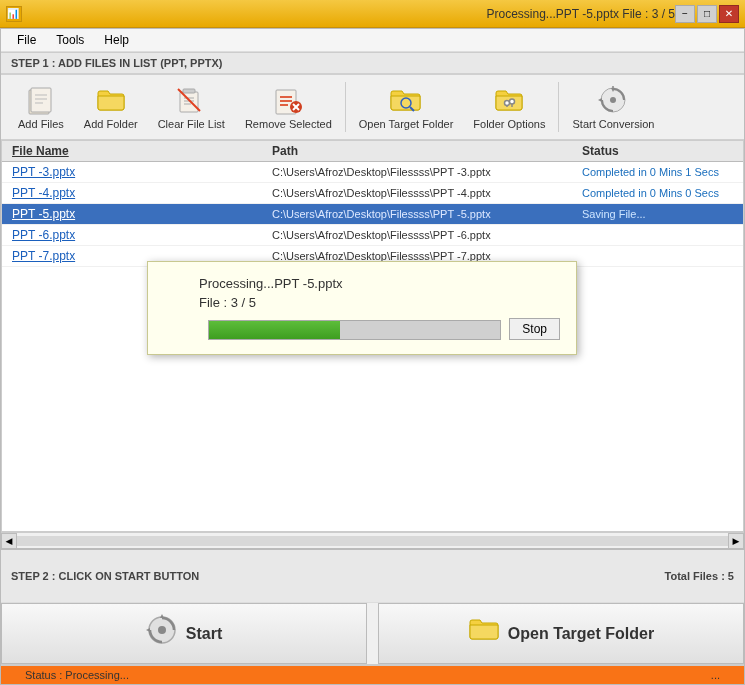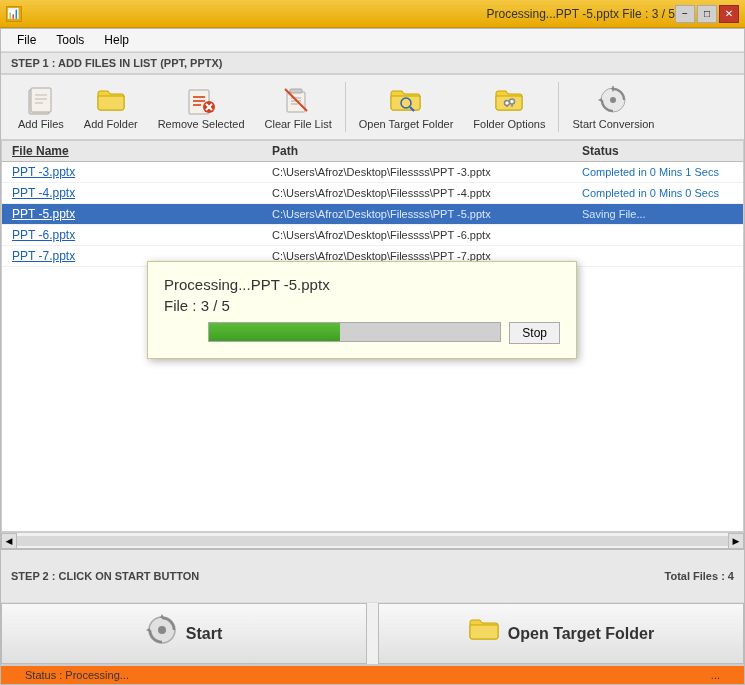--- a/index.html
+++ b/index.html
@@ -120,22 +120,22 @@
       position: absolute;
       top: 120px;
       left: 145px;
       width: 430px;
       background: #ffffee;
       border: 1px solid #c8c890;
       box-shadow: 2px 2px 8px rgba(0,0,0,0.3);
       padding: 14px 16px;
       z-index: 10;
     }
-    .progress-text { font-size: 15px; color: #333; margin-bottom: 4px; }
-    .progress-bar-container { display: flex; align-items: flex-start; gap: 8px; margin-top: 8px; padding-left: 44px; }
+    .progress-text { font-size: 13px; color: #333; margin-bottom: 4px; margin-left: 35px; }
+    .progress-bar-container { display: flex; align-items: flex-end; gap: 8px; margin-top: 8px; padding-left: 44px; }
     .progress-bar-track { flex: 1; height: 20px; background: #d0d0d0; border: 1px solid #aaa; }
     .progress-bar-fill { height: 100%; background: linear-gradient(to bottom, #5dbd3a, #3e9e20); width: 45%; }
     .stop-btn { padding: 3px 12px; background: #f0f0f0; border: 1px solid #aaa; cursor: pointer; font-size: 12px; }
 
     
     .hscroll-area {
       height: 16px;
       background: #f0f0f0;
       border-top: 1px solid #ccc;
       display: flex;
@@ -238,44 +238,44 @@
         <svg width="32" height="30" viewBox="0 0 32 30">
           <path d="M3 8 Q3 6 5 6 L13 6 L15 9 L27 9 Q29 9 29 11 L29 23 Q29 25 27 25 L5 25 Q3 25 3 23 Z" fill="#f5d040" stroke="#c8a800" stroke-width="1"></path>
           <path d="M3 11 L29 11 L29 23 Q29 25 27 25 L5 25 Q3 25 3 23 Z" fill="#f5d860" stroke="#c8a800" stroke-width="1"></path>
         </svg>
       </div>
       <span>Add Folder</span>
     </button>
     <button class="tool-btn">
       <div class="tool-btn-icon">
         <svg width="32" height="30" viewBox="0 0 32 30">
+          <rect x="5" y="7" width="18" height="20" rx="1" fill="#f5f0e8" stroke="#aaa" stroke-width="1"></rect>
+          <rect x="8" y="4" width="12" height="4" rx="1" fill="#ccc" stroke="#aaa" stroke-width="1"></rect>
+          <line x1="9" y1="13" x2="19" y2="13" stroke="#aaa" stroke-width="1"></line>
+          <line x1="9" y1="16" x2="19" y2="16" stroke="#aaa" stroke-width="1"></line>
+          <line x1="9" y1="19" x2="16" y2="19" stroke="#aaa" stroke-width="1"></line>
+          <line x1="3" y1="4" x2="25" y2="26" stroke="#e04020" stroke-width="2"></line>
+        </svg>
+      </div>
+      <span>Clear File List</span>
+    </button>
+    <button class="tool-btn">
+      <div class="tool-btn-icon">
+        <svg width="32" height="30" viewBox="0 0 32 30">
           <rect x="4" y="5" width="20" height="24" rx="1" fill="#f5f0e8" stroke="#aaa" stroke-width="1"></rect>
           <line x1="8" y1="12" x2="20" y2="12" stroke="#e06040" stroke-width="2"></line>
           <line x1="8" y1="16" x2="20" y2="16" stroke="#e06040" stroke-width="2"></line>
           <line x1="8" y1="20" x2="16" y2="20" stroke="#e06040" stroke-width="2"></line>
           <circle cx="24" cy="22" r="6" fill="#d04020"></circle>
           <line x1="21" y1="19" x2="27" y2="25" stroke="white" stroke-width="2"></line>
           <line x1="27" y1="19" x2="21" y2="25" stroke="white" stroke-width="2"></line>
         </svg>
       </div>
       <span>Remove Selected</span>
     </button>
-    <button class="tool-btn">
-      <div class="tool-btn-icon">
-        <svg width="32" height="30" viewBox="0 0 32 30">
-          <rect x="5" y="7" width="18" height="20" rx="1" fill="#f5f0e8" stroke="#aaa" stroke-width="1"></rect>
-          <rect x="8" y="4" width="12" height="4" rx="1" fill="#ccc" stroke="#aaa" stroke-width="1"></rect>
-          <line x1="9" y1="13" x2="19" y2="13" stroke="#aaa" stroke-width="1"></line>
-          <line x1="9" y1="16" x2="19" y2="16" stroke="#aaa" stroke-width="1"></line>
-          <line x1="9" y1="19" x2="16" y2="19" stroke="#aaa" stroke-width="1"></line>
-          <line x1="3" y1="4" x2="25" y2="26" stroke="#e04020" stroke-width="2"></line>
-        </svg>
-      </div>
-      <span>Clear File List</span>
-    </button>
     <div class="toolbar-sep"></div>
     <button class="tool-btn">
       <div class="tool-btn-icon">
         <svg width="36" height="30" viewBox="0 0 36 30">
           <path d="M3 8 Q3 6 5 6 L14 6 L16 9 L30 9 Q32 9 32 11 L32 23 Q32 25 30 25 L5 25 Q3 25 3 23 Z" fill="#f5d040" stroke="#c8a800" stroke-width="1"></path>
           <path d="M3 11 L32 11 L32 23 Q32 25 30 25 L5 25 Q3 25 3 23 Z" fill="#f5d860" stroke="#c8a800" stroke-width="1"></path>
           <circle cx="18" cy="18" r="5" fill="none" stroke="#3060c0" stroke-width="1.5"></circle>
           <line x1="22" y1="22" x2="26" y2="26" stroke="#3060c0" stroke-width="2"></line>
         </svg>
       </div>
@@ -360,21 +360,21 @@
   </div>
 
   <div class="hscroll-area">
     <div class="hscroll-btn">◀</div>
     <div class="hscroll-track"></div>
     <div class="hscroll-btn">▶</div>
   </div>
 
   <div class="step2-header">
     <span>STEP 2 : CLICK ON START BUTTON</span>
-    <span>Total Files : 4</span>
+    <span>Total Files : 5</span>
   </div>
 
   <div class="bottom-buttons">
     <button class="big-btn">
       <span class="big-btn-icon">
         <svg width="32" height="32" viewBox="0 0 32 32">
           <circle cx="16" cy="16" r="13" fill="#e0e0e0" stroke="#aaa" stroke-width="1.5"></circle>
           <path d="M16 4 A12 12 0 0 1 28 16" fill="none" stroke="#888" stroke-width="2.5"></path>
           <path d="M16 28 A12 12 0 0 1 4 16" fill="none" stroke="#888" stroke-width="2.5"></path>
           <circle cx="16" cy="16" r="4" fill="#888"></circle>

